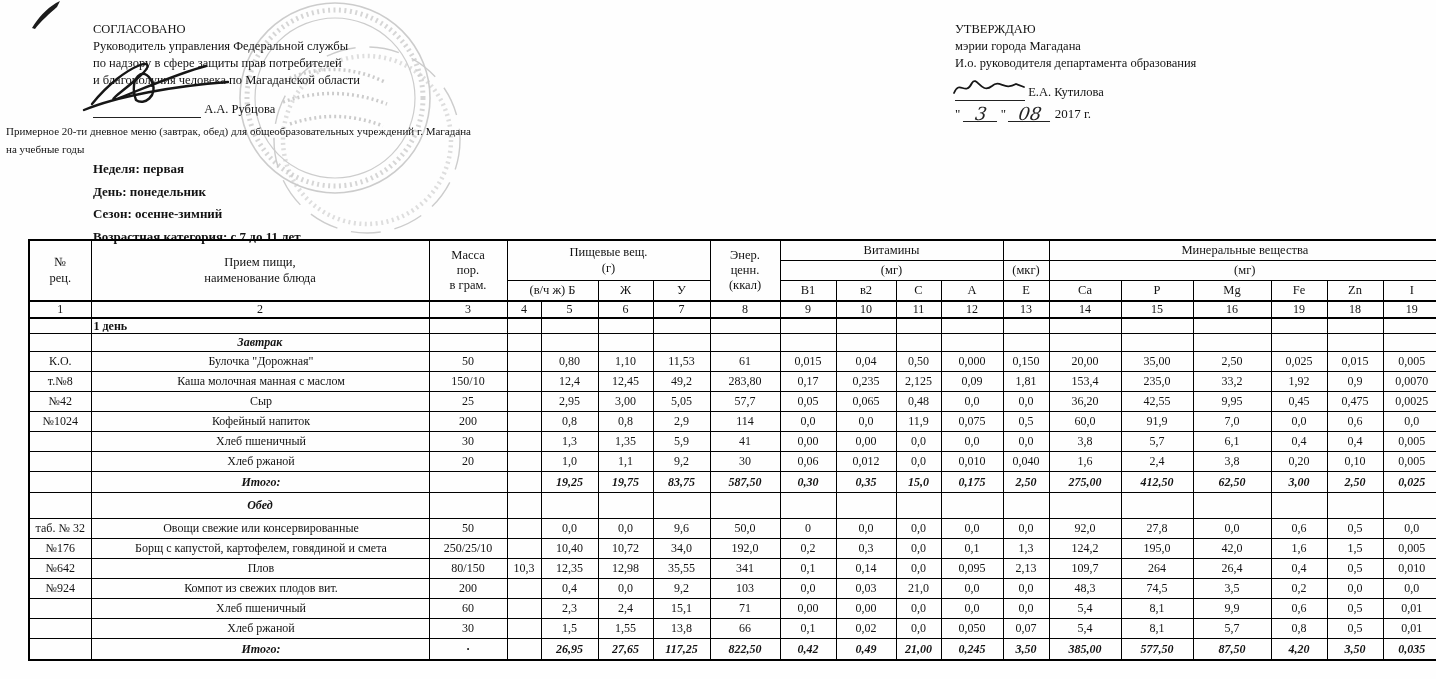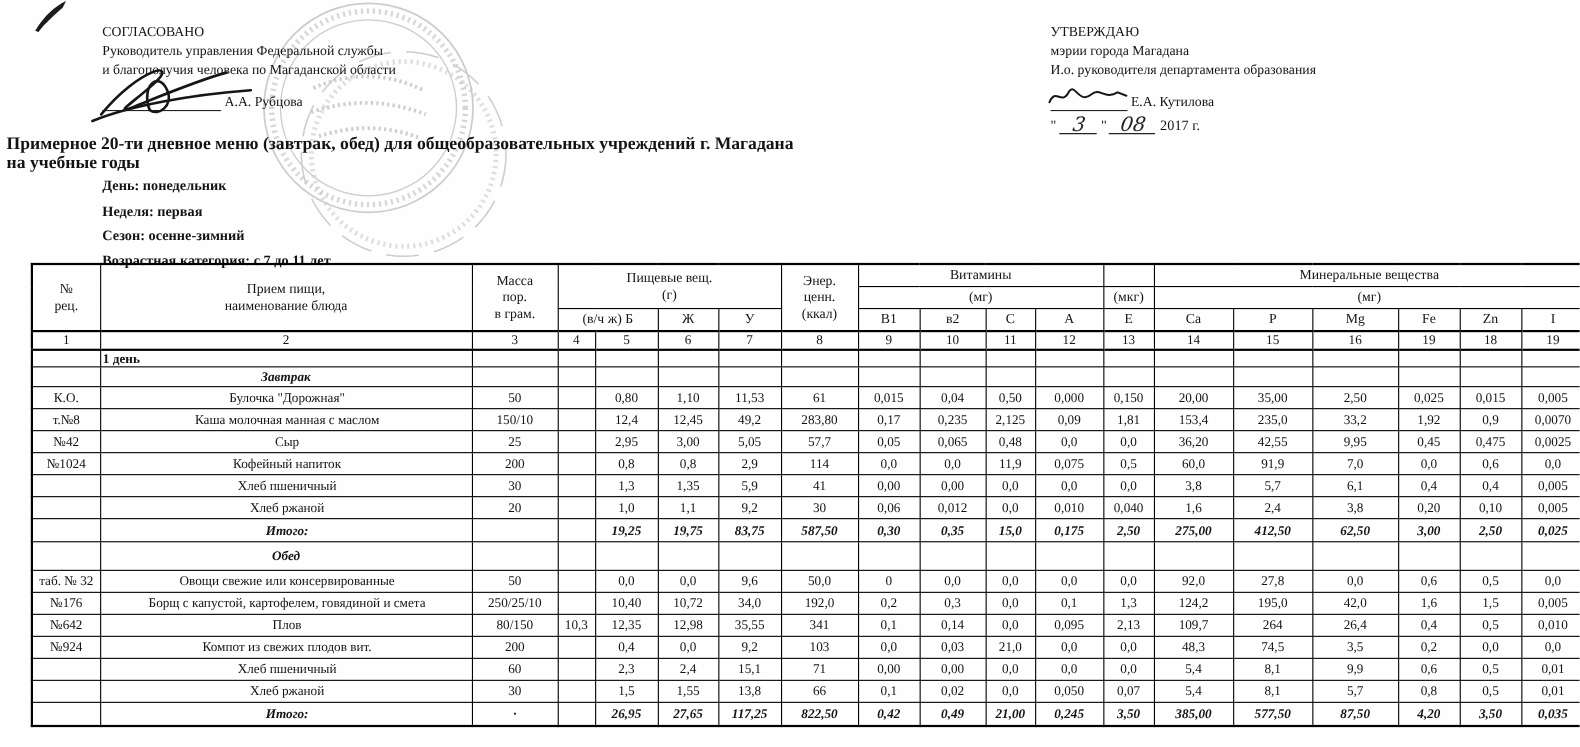--- a/index.html
+++ b/index.html
@@ -4,21 +4,21 @@
 <style>
   html,body{margin:0;padding:0}
   body{
     width:1436px;height:679px;position:relative;overflow:hidden;
     background:#fefefe;color:#131313;
     font-family:"Liberation Serif", "DejaVu Serif", serif;
     font-size:12.5px;
   }
   .abs{position:absolute}
   .blk div{line-height:17px}
-  .title-line{font-weight:bold;font-size:16px;line-height:18px}
+  .title-line{font-weight:normal;font-size:11px;line-height:18px}
   .meta div{font-weight:bold;font-size:13px;line-height:22.5px}
   .sigrow{margin-top:12px;white-space:nowrap}
   .uline{display:inline-block;border-bottom:1.2px solid #222;height:14px;vertical-align:bottom;text-align:center}
   .hand{
     font-style:italic;font-size:18px;line-height:14px;
     transform:skewX(-8deg);font-family:"DejaVu Serif",serif;color:#222
   }
   .daterow{margin-top:4px;white-space:nowrap;font-size:13px}
 
   
@@ -68,20 +68,21 @@
     <circle cx="252" cy="140" r="84" stroke-width="4.5" stroke-dasharray="2 3.5" opacity=".65"></circle>
     <path d="M170 80 Q220 58 270 82" stroke-width="3.5" stroke-dasharray="2 3"></path>
     <path d="M168 102 Q220 84 272 104" stroke-width="3.5" stroke-dasharray="2 3"></path>
     <path d="M175 124 Q222 108 268 126" stroke-width="3.5" stroke-dasharray="2 3"></path>
   </g>
 </svg>
 
 <div class="abs blk" style="left:93px;top:21px">
   <div>СОГЛАСОВАНО</div>
   <div>Руководитель управления Федеральной службы</div>
+  <div>по надзору в сфере защиты прав потребителей</div>
   <div>и благополучия человека по Магаданской области</div>
   <div class="sigrow">
     <span class="uline" style="width:108px"></span>
     <span>А.А. Рубцова</span>
   </div>
 </div>
 
 <svg class="abs ink" style="left:78px;top:52px" width="175" height="62">
   <g fill="none" stroke="#161616" stroke-width="2.4" stroke-linecap="round">
     <path d="M14 52 C48 10 86 2 62 24 C40 44 18 56 56 40 C86 28 112 18 128 14"></path>
@@ -108,22 +109,22 @@
 </div>
 
 <svg class="abs ink" style="left:950px;top:77px" width="78" height="22">
   <path d="M4 16 C10 2 15 20 22 6 C27 -2 31 18 42 9 C50 2 54 14 66 7 L74 10" fill="none" stroke="#161616" stroke-width="1.8" stroke-linecap="round"></path>
 </svg>
 
 <div class="abs title-line" style="left:6px;top:122px;width:1000px">Примерное 20-ти дневное меню (завтрак, обед) для общеобразовательных учреждений г. Магадана</div>
 <div class="abs title-line" style="left:6px;top:140px">на   учебные годы</div>
 
 <div class="abs meta" style="left:93px;top:158px">
+  <div>Неделя: первая</div>
   <div>День: понедельник</div>
-  <div>Неделя: первая</div>
   <div>Сезон: осенне-зимний</div>
   <div>Возрастная категория: с 7 до 11 лет</div>
 </div>
 
 <table class="menu abs" style="left:28px;top:239px">
   <colgroup>
     <col style="width:62px">
       <col style="width:338px">
       <col style="width:78px">
     <col style="width:34px">

